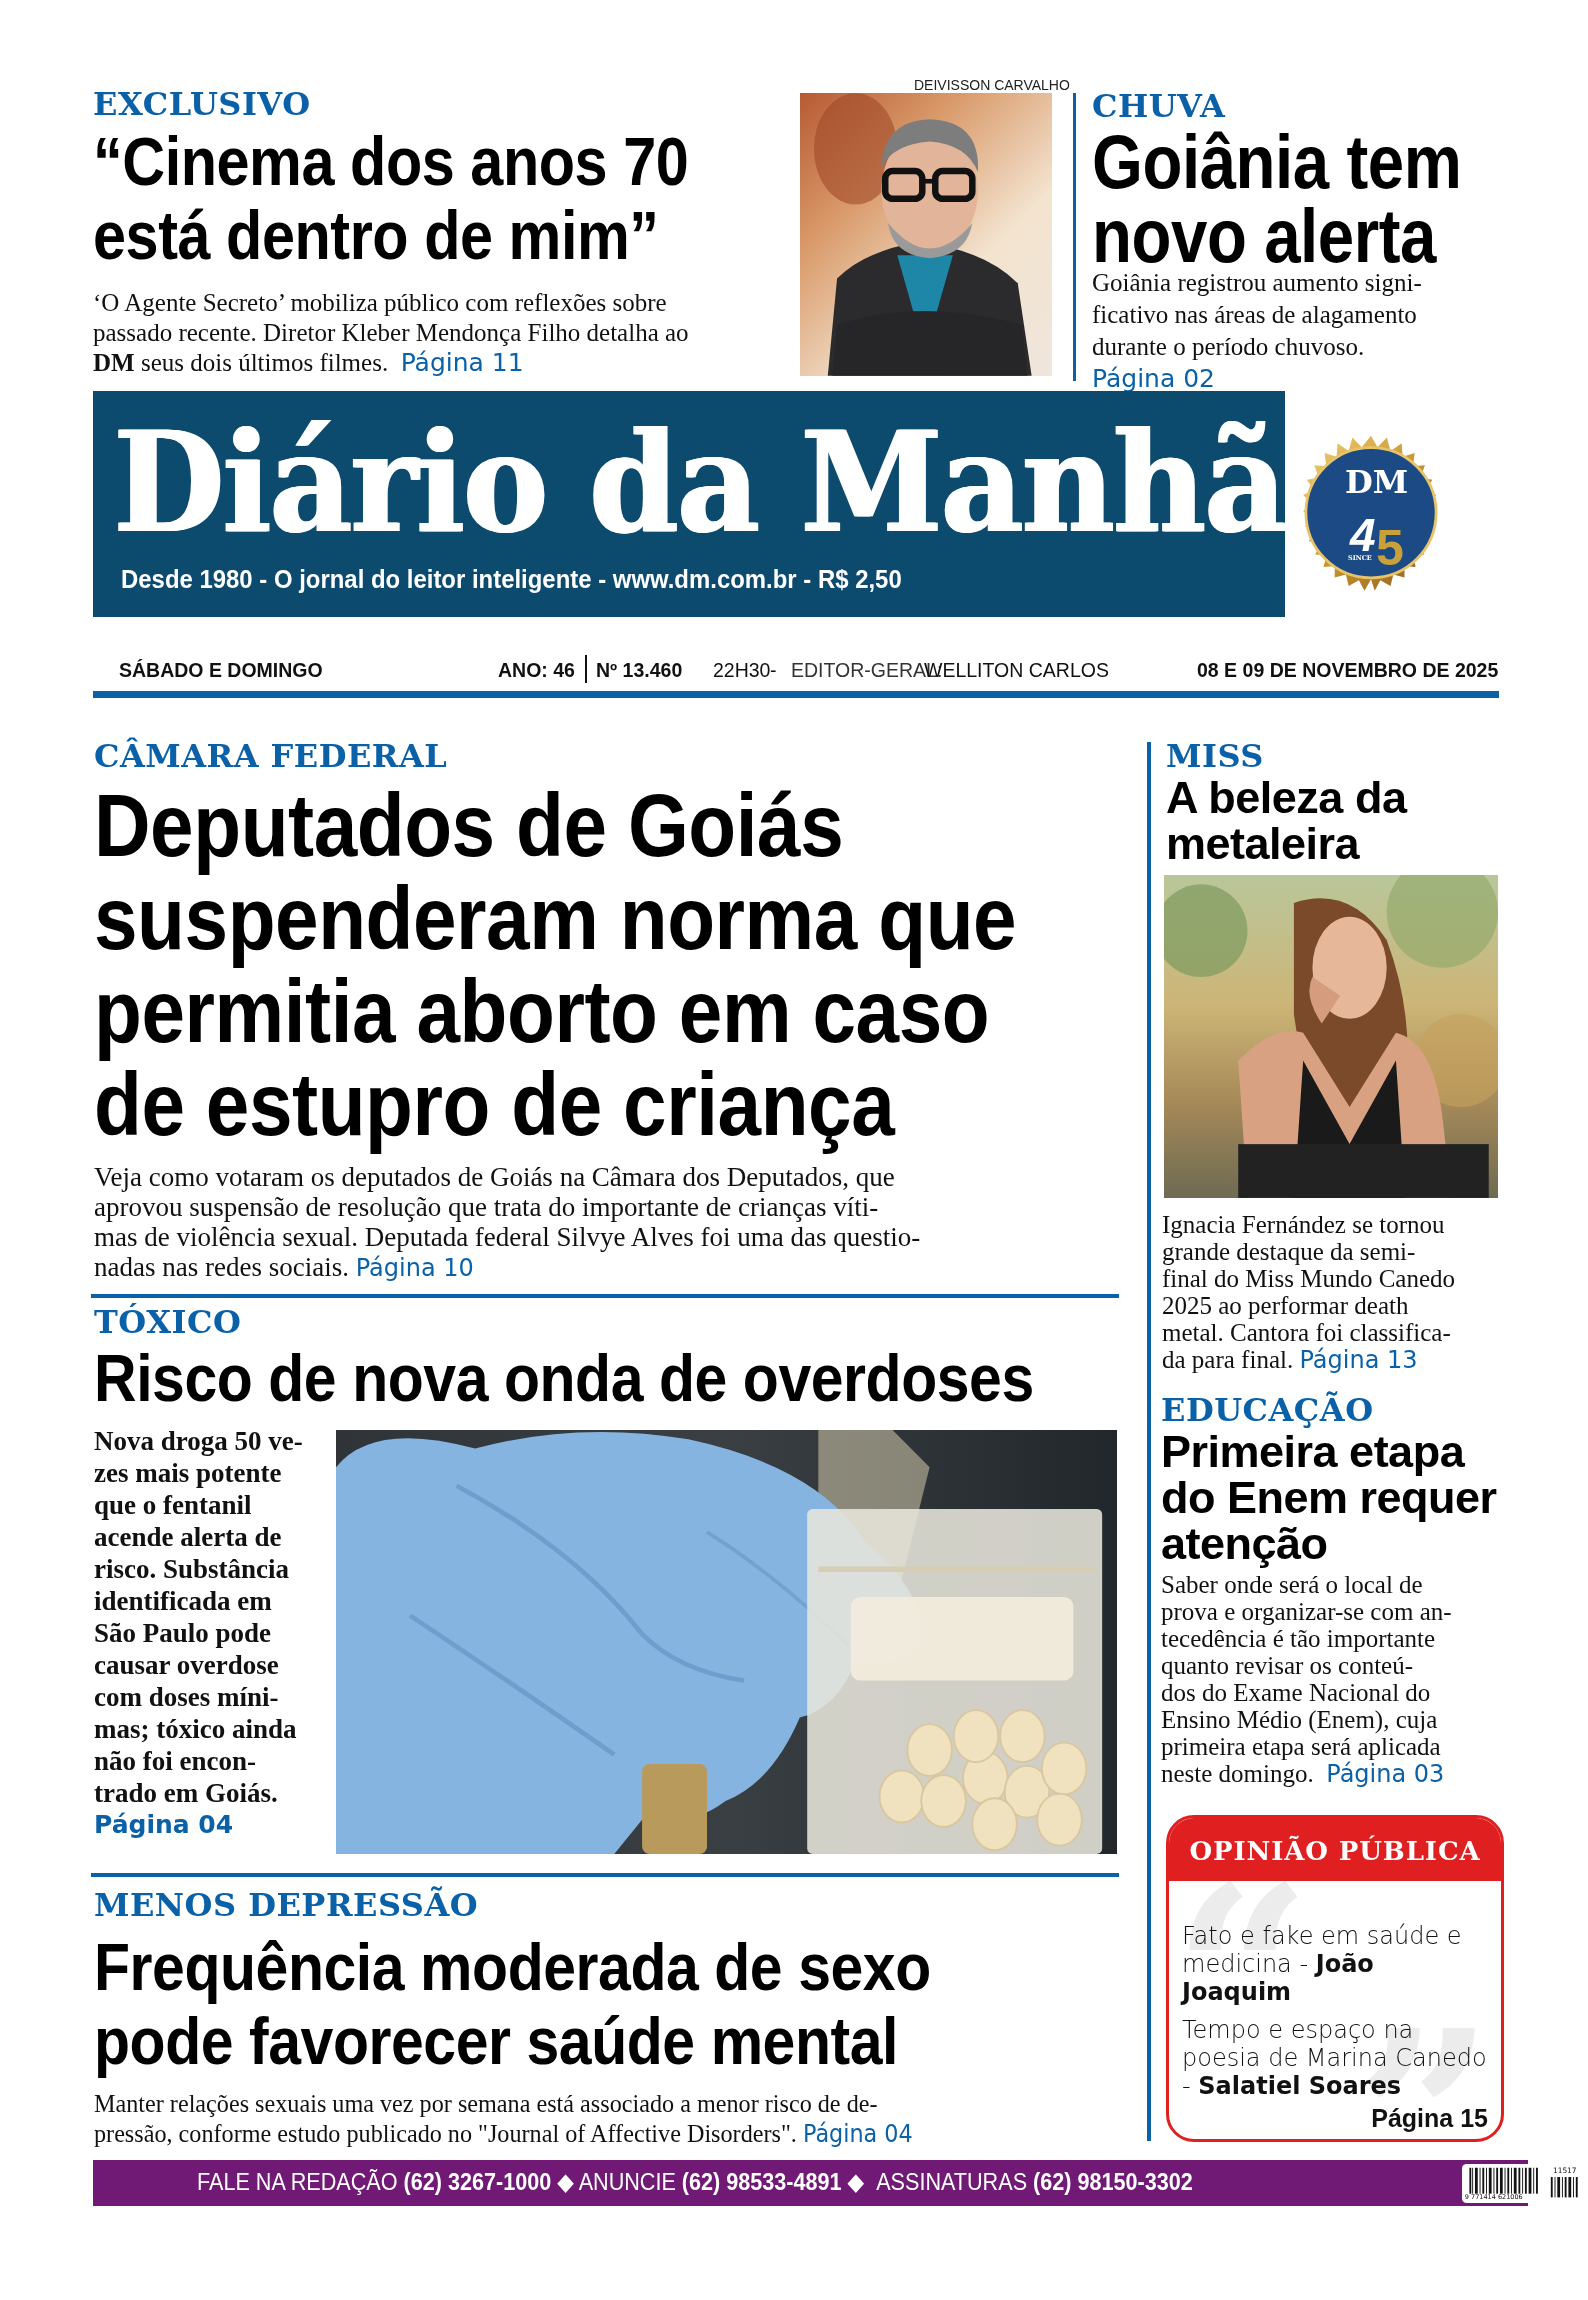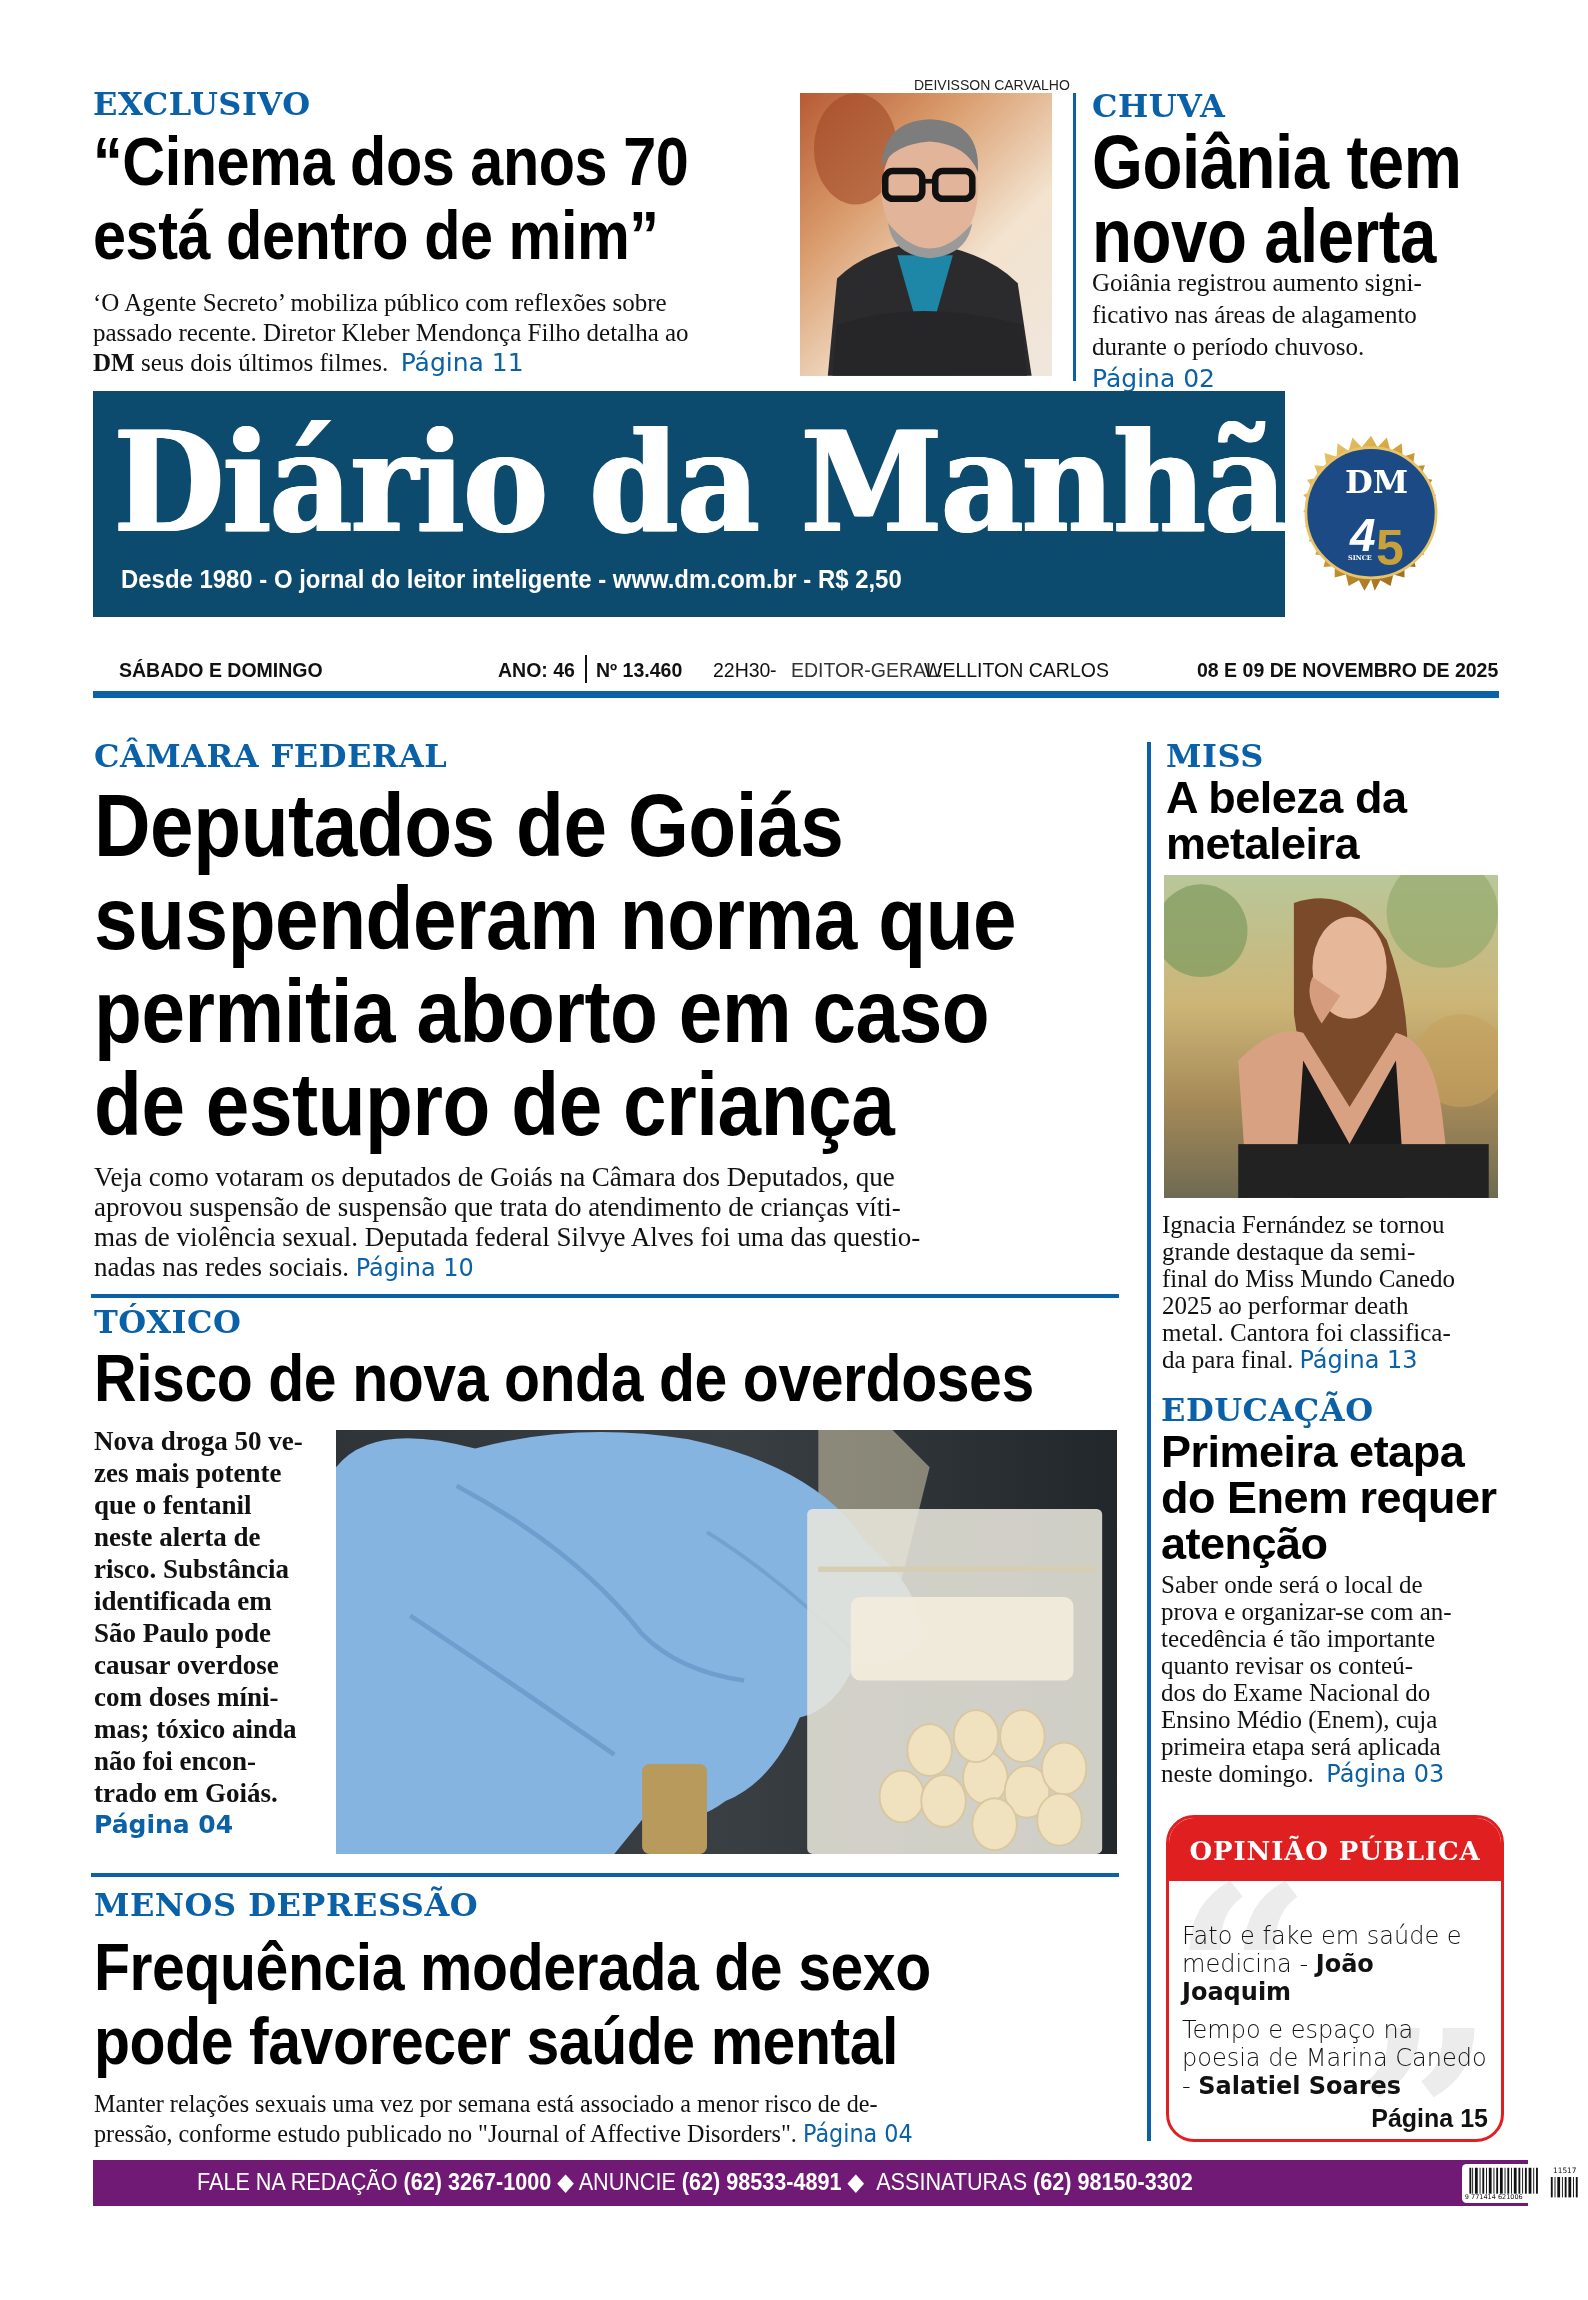--- a/index.html
+++ b/index.html
@@ -150,37 +150,37 @@
 <div id="lead" class="abs" style="left:94px; top:737px; width:1030px;">
   <div class="kicker">CÂMARA FEDERAL</div>
   <div style="margin-top:3.7px;">
     <div class="headline">Deputados de Goiás</div>
     <div class="headline">suspenderam norma que</div>
     <div class="headline">permitia aborto em caso</div>
     <div class="headline">de estupro de criança</div>
   </div>
   <div class="body-text" style="margin-top:11px;">
     <div>Veja como votaram os deputados de Goiás na Câmara dos Deputados, que</div>
-    <div>aprovou suspensão de suspensão que trata do atendimento de crianças víti-</div>
+    <div>aprovou suspensão de resolução que trata do importante de crianças víti-</div>
     <div>mas de violência sexual. Deputada federal Silvye Alves foi uma das questio-</div>
     <div><span>nadas nas redes sociais.</span> <span class="page-ref" style="font-size:24px;">Página 10</span></div>
   </div>
 </div>
 
 <div class="hrule" style="left:91px; top:1294px; width:1028px;"></div>
 
 <div id="toxico" class="abs" style="left:94px; top:1303px; width:1030px;">
   <div class="kicker">TÓXICO</div>
   <div class="headline" style="margin-top:0px;">Risco de nova onda de overdoses</div>
 </div>
 <div class="abs body-text" style="left:94px; top:1425px; width:232px; font-size:27px; line-height:32px;font-weight:bold;">
   <div>Nova droga 50 ve-</div>
   <div>zes mais potente</div>
   <div>que o fentanil</div>
-  <div>neste alerta de</div>
+  <div>acende alerta de</div>
   <div>risco. Substância</div>
   <div>identificada em</div>
   <div>São Paulo pode</div>
   <div>causar overdose</div>
   <div>com doses míni-</div>
   <div>mas; tóxico ainda</div>
   <div>não foi encon-</div>
   <div>trado em Goiás.</div>
   <div class="page-ref" style="font-size:25px;">Página 04</div>
 </div>

